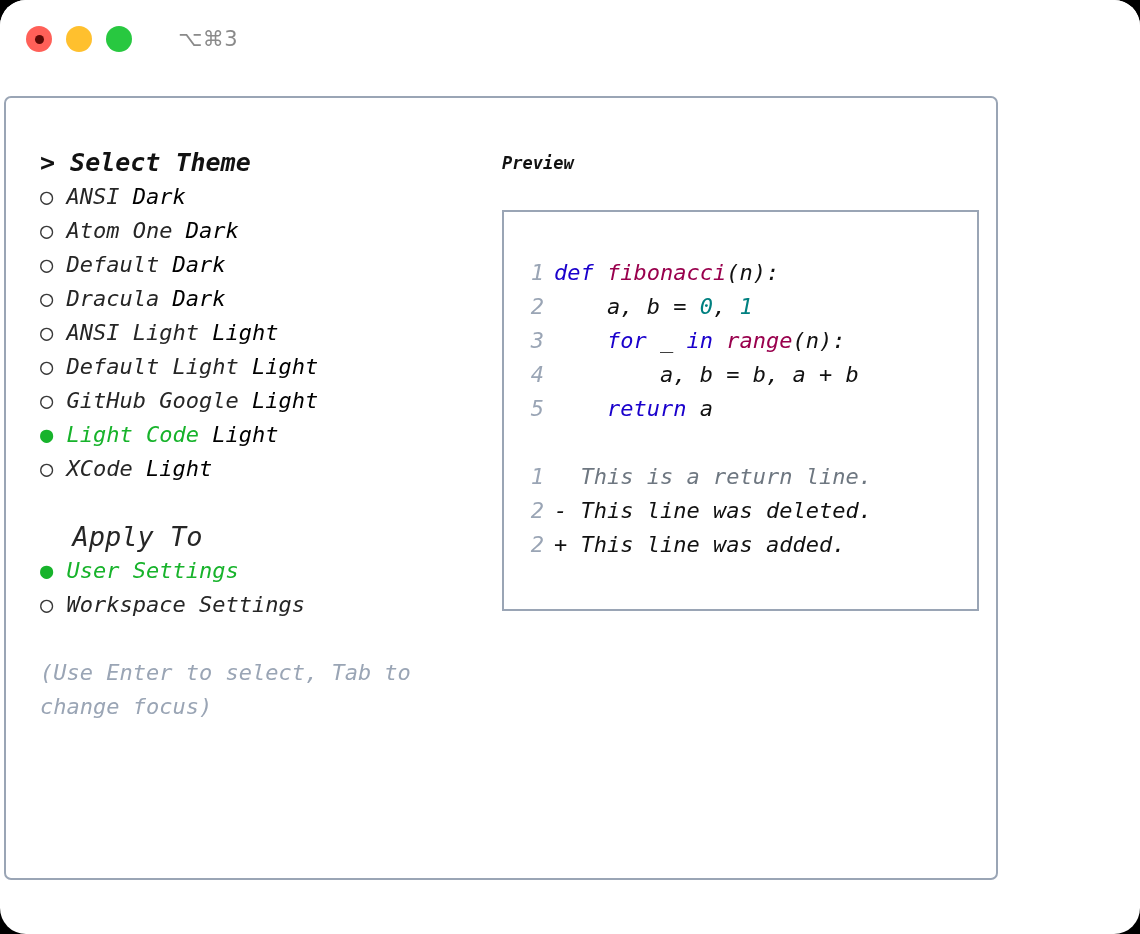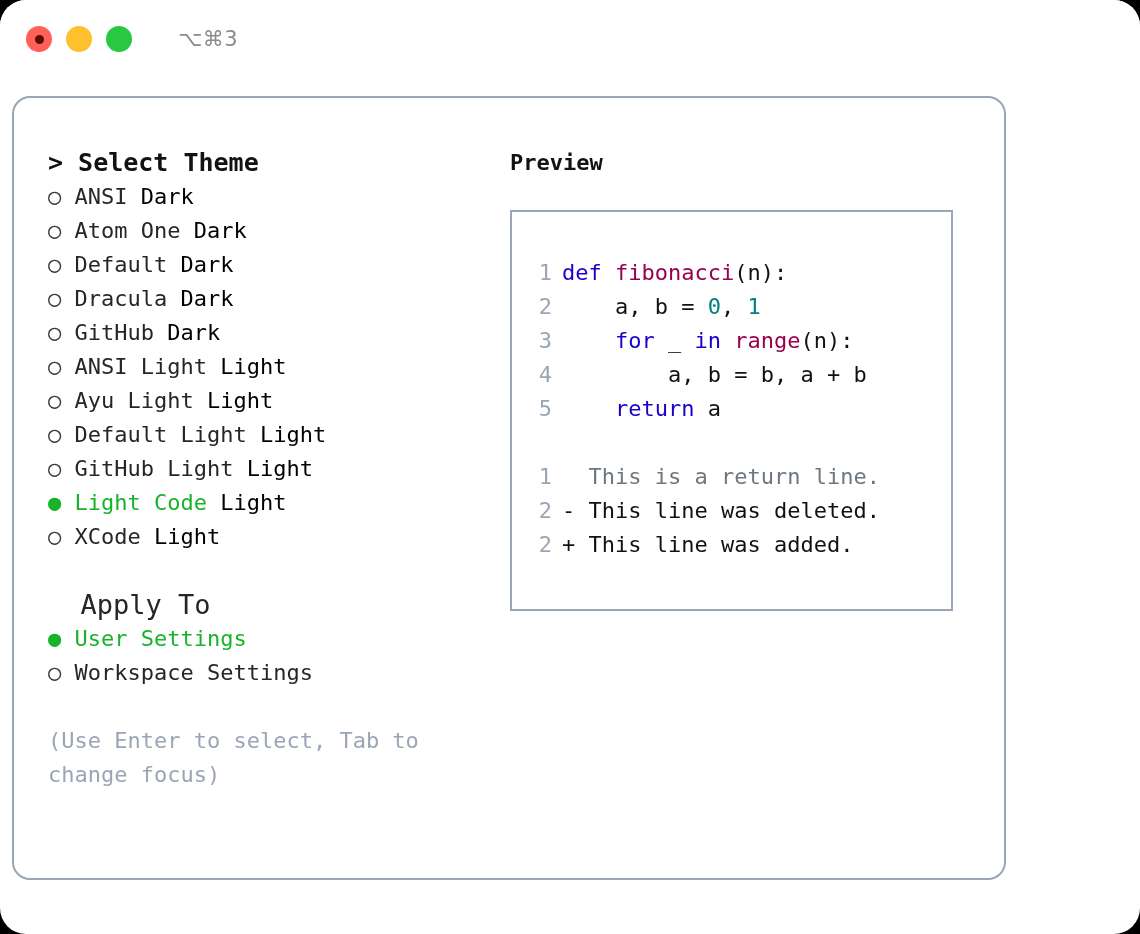--- a/index.html
+++ b/index.html
@@ -63,27 +63,28 @@
     margin-left: 46px;
     font-family: "DejaVu Sans", sans-serif;
     font-size: 21px;
     color: #8a8a8a;
     letter-spacing: 0.5px;
   }
 
   
   .panel {
     position: absolute;
-    left: 12px;
+    left: 4px;
     top: 96px;
     width: 994px;
     height: 784px;
     border: 2px solid #9aa5b5;
-    border-radius: 18px;
-    background: #ffffff;
+    border-radius: 7px;
+    background: #ffffff;
+    font-style: italic;
   }
 
   .panel-inner {
     position: relative;
     width: 100%;
     height: 100%;
     padding: 48px 0 0 16px;
   }
 
   .columns {
@@ -105,21 +106,21 @@
     font-family: "DejaVu Sans Mono", "Liberation Mono", monospace;
     font-size: 25px;
     font-weight: bold;
     color: #121212;
     line-height: 34px;
     white-space: pre;
   }
 
   .preview-title {
     font-family: "DejaVu Sans Mono", "Liberation Mono", monospace;
-    font-size: 22px;
+    font-size: 17px;
     font-weight: bold;
     color: #121212;
     line-height: 34px;
   }
 
   
   .option-row {
     font-family: "DejaVu Sans Mono", "Liberation Mono", monospace;
     font-size: 22px;
     line-height: 34px;
@@ -151,21 +152,21 @@
     font-size: 22px;
     line-height: 34px;
     color: #9aa5b5;
     width: 410px;
     white-space: normal;
   }
 
   
   .preview-box {
     margin-top: 30px;
-    width: 443px;
+    width: 477px;
     height: 401px;
     border: 2px solid #9aa5b5;
     background: #ffffff;
     padding: 44px 0 0 18px;
   }
 
   .code-line {
     font-family: "DejaVu Sans Mono", "Liberation Mono", monospace;
     font-size: 22px;
     line-height: 34px;
@@ -209,25 +210,23 @@
 
         <div class="col-left">
 
           <div class="section-title" id="theme-heading">&gt; Select Theme</div>
 
           <div id="theme-list">
               <div class="option-row"><span class="bullet">○</span> <span class="opt-label">ANSI</span> <span class="opt-variant">Dark</span></div>
               <div class="option-row"><span class="bullet">○</span> <span class="opt-label">Atom One</span> <span class="opt-variant">Dark</span></div>
               <div class="option-row"><span class="bullet">○</span> <span class="opt-label">Default</span> <span class="opt-variant">Dark</span></div>
               <div class="option-row"><span class="bullet">○</span> <span class="opt-label">Dracula</span> <span class="opt-variant">Dark</span></div>
-              <div class="option-row"><span class="bullet">○</span> <span class="opt-label">GitHub</span> <span class="opt-variant">Dark</span></div>
               <div class="option-row"><span class="bullet">○</span> <span class="opt-label">ANSI Light</span> <span class="opt-variant">Light</span></div>
-              <div class="option-row"><span class="bullet">○</span> <span class="opt-label">Ayu Light</span> <span class="opt-variant">Light</span></div>
               <div class="option-row"><span class="bullet">○</span> <span class="opt-label">Default Light</span> <span class="opt-variant">Light</span></div>
-              <div class="option-row"><span class="bullet">○</span> <span class="opt-label">GitHub Light</span> <span class="opt-variant">Light</span></div>
+              <div class="option-row"><span class="bullet">○</span> <span class="opt-label">GitHub Google</span> <span class="opt-variant">Light</span></div>
               <div class="option-row"><span class="bullet selected">●</span> <span class="opt-label selected">Light Code</span> <span class="opt-variant">Light</span></div>
               <div class="option-row"><span class="bullet">○</span> <span class="opt-label">XCode</span> <span class="opt-variant">Light</span></div>
             </div>
 
           <div class="spacer-row"></div>
 
           <div class="apply-header" id="apply-heading">  Apply To</div>
 
           <div id="apply-list">
               <div class="option-row"><span class="bullet selected">●</span> <span class="opt-label selected">User Settings</span></div>

